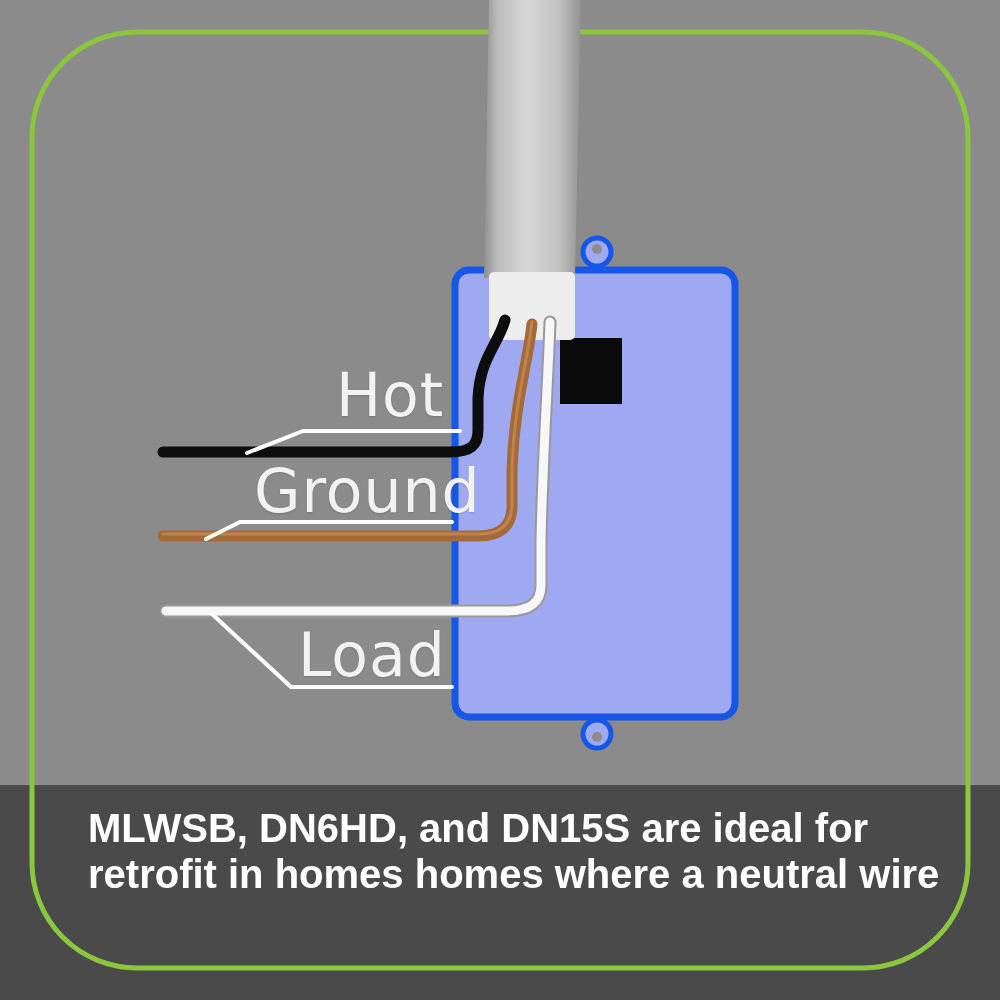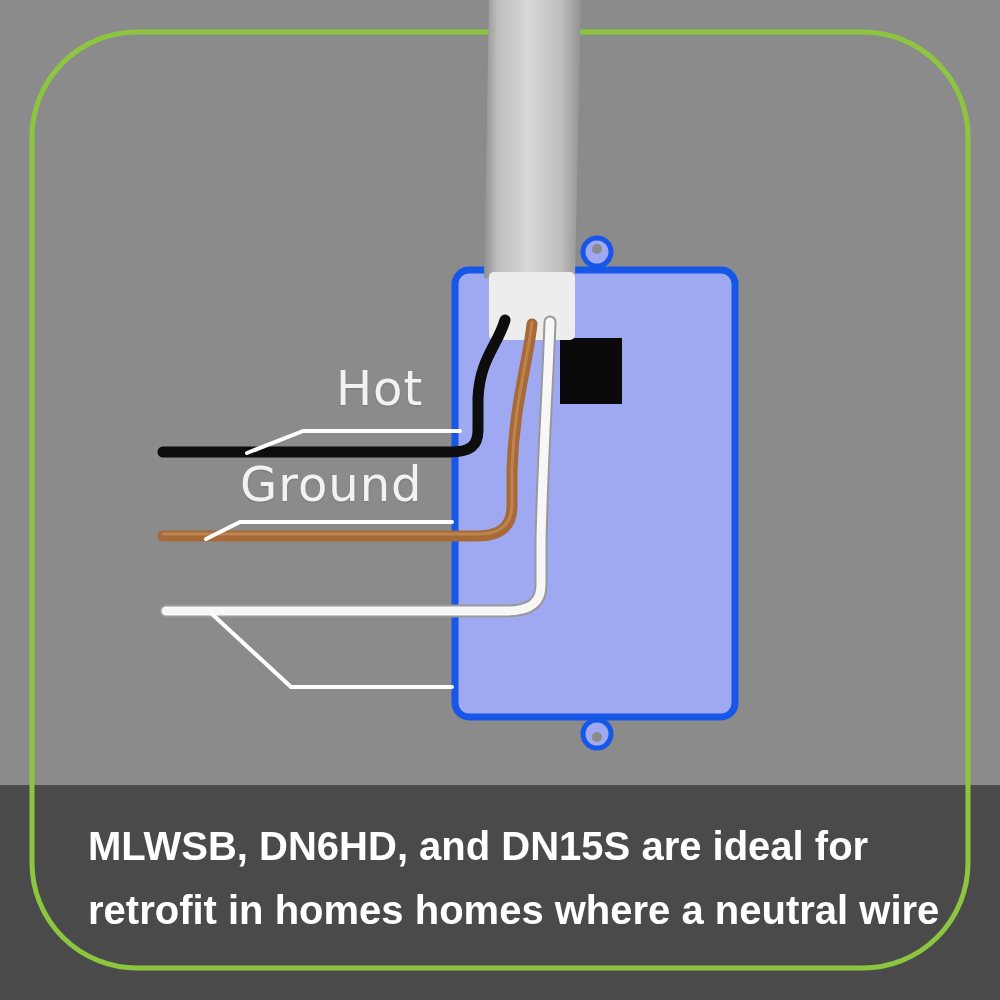--- a/index.html
+++ b/index.html
@@ -17,46 +17,45 @@
     padding:20px 40px 0 88px;
     z-index:1;
   }
   .banner .cap-line{
     color:var(--caption-text,#fff);
     font-family:"Liberation Sans","DejaVu Sans",sans-serif;
     font-weight:bold;
     font-size:40px;
     line-height:46px;
     white-space:nowrap;
-    margin-top:18px;
   }
   svg.diagram{
     position:absolute;left:0;top:0;z-index:2;
   }
   .frame{fill:none;stroke:var(--frame-green,#8CC63F);stroke-width:5;}
   .wallbox{fill:var(--box-fill,#9FA9F1);stroke:var(--box-stroke,#1757E8);stroke-width:7;}
   .ear{fill:var(--box-fill,#9FA9F1);stroke:var(--box-stroke,#1757E8);stroke-width:5;}
   .ear-hole{fill:var(--bg-gray,#8B8B8B);}
   .clamp{fill:#0A0A0A;}
   .jacket{fill:#EDEDED;}
   .wire-hot{fill:none;stroke:var(--wire-hot,#0D0D0D);stroke-width:11;stroke-linecap:round;}
   .wire-ground{fill:none;stroke:var(--wire-ground,#A56A38);stroke-width:11;stroke-linecap:round;}
   .wire-ground-hl{fill:none;stroke:#C68B52;stroke-width:3;stroke-linecap:round;opacity:.8;}
   .wire-load-under{fill:none;stroke:#999999;stroke-width:13;stroke-linecap:round;}
   .wire-load{fill:none;stroke:var(--wire-load,#F7F7F7);stroke-width:9;stroke-linecap:round;}
   .leader{fill:none;stroke:#FFFFFF;stroke-width:4;stroke-linejoin:round;stroke-linecap:round;}
   .wire-label{
     position:absolute;z-index:3;
     color:var(--label-text,#F2F2F2);
-    font-size:48px;font-weight:400;
+    font-size:60px;font-weight:400;
     letter-spacing:1px;
     text-shadow:0 1px 2px rgba(0,0,0,.15);
   }
   .lbl-hot{left:336px;top:360px;}
-  .lbl-ground{left:240px;top:456px;text-align:center;}
+  .lbl-ground{left:254px;top:456px;text-align:center;}
   .lbl-load{left:298px;top:620px;}
 </style>
 </head>
 <body>
 
 <div class="stage">
 
   <div class="banner">
     <div class="cap-line">MLWSB, DN6HD, and DN15S are ideal for</div>
     <div class="cap-line">retrofit in homes homes where a neutral wire</div>
@@ -96,14 +95,15 @@
     <path class="wire-load-under" d="M 550 322 C 548 382 543 450 541 540 L 541 585 C 541 603 530 611 506 611 L 166 611"></path>
     <path class="wire-load" d="M 550 322 C 548 382 543 450 541 540 L 541 585 C 541 603 530 611 506 611 L 166 611"></path>
 
     <polyline class="leader" points="247,453 303,431 460,431"></polyline>
     <polyline class="leader" points="206,539 240,522 452,522"></polyline>
     <polyline class="leader" points="212,614 291,687 452,687"></polyline>
   </svg>
 
   <div class="wire-label lbl-hot">Hot</div>
   <div class="wire-label lbl-ground">Ground</div>
+  <div class="wire-label lbl-load">Load</div>
 
 </div>
 
 </body></html>

